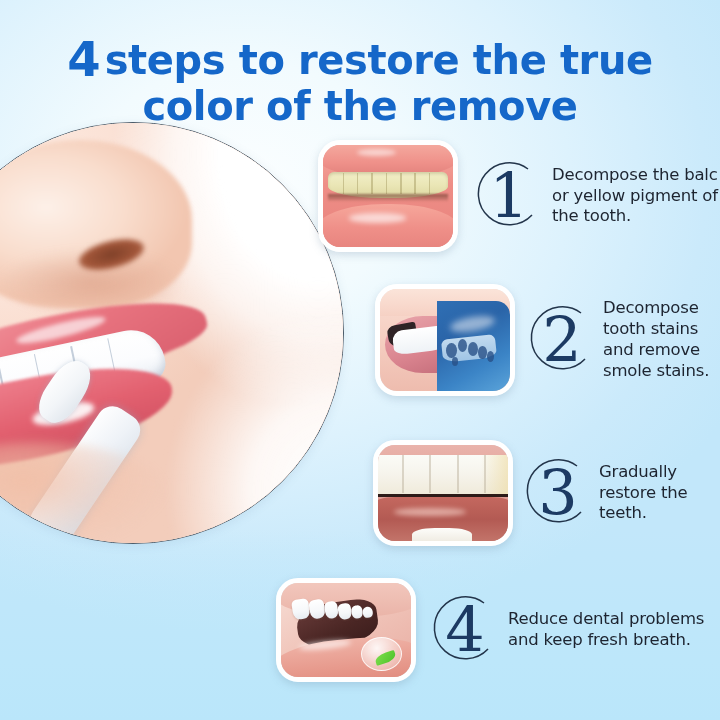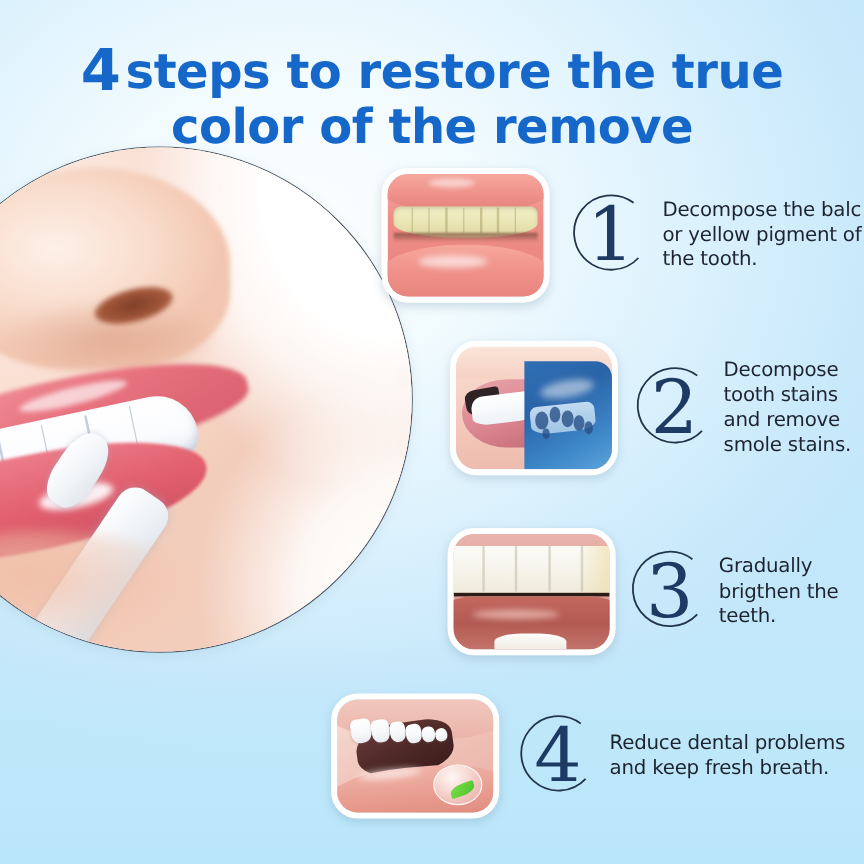--- a/index.html
+++ b/index.html
@@ -438,21 +438,21 @@
         <div class="t3-lowteeth"></div>
       </div>
     </div>
     <div class="badge">
       <svg width="66" height="78" viewBox="0 0 66 78" aria-hidden="true">
         <path d="M52 12 A31 31 0 1 0 56 58" fill="none" stroke="#23354b" stroke-width="1.5"></path>
       </svg>
       <span class="num">3</span>
     </div>
     <div class="step-text">Gradually
-brigthen the
+restore the
 teeth.</div>
   </div>
 
   <div class="step" id="step-4">
     <div class="thumb">
       <div class="thumb-art">
         <div class="t4-bg"></div>
         <div class="t4-gum"></div>
         <div class="t4-dark"></div>
         <div class="t4-teeth" id="t4-teeth">

